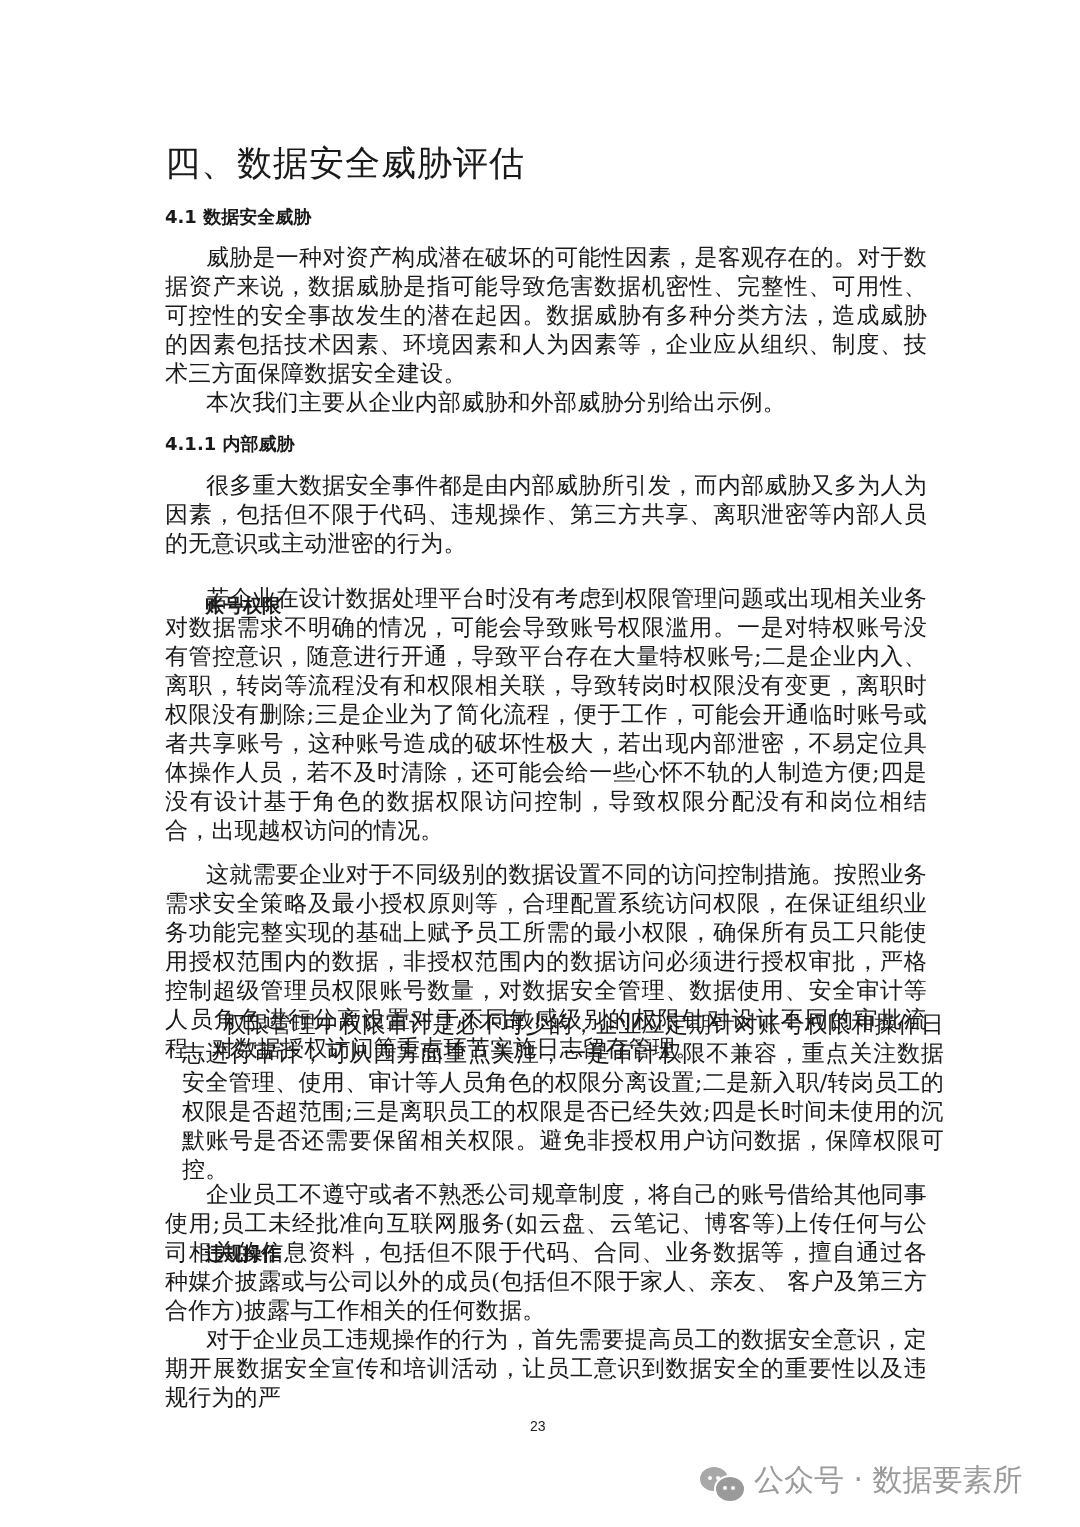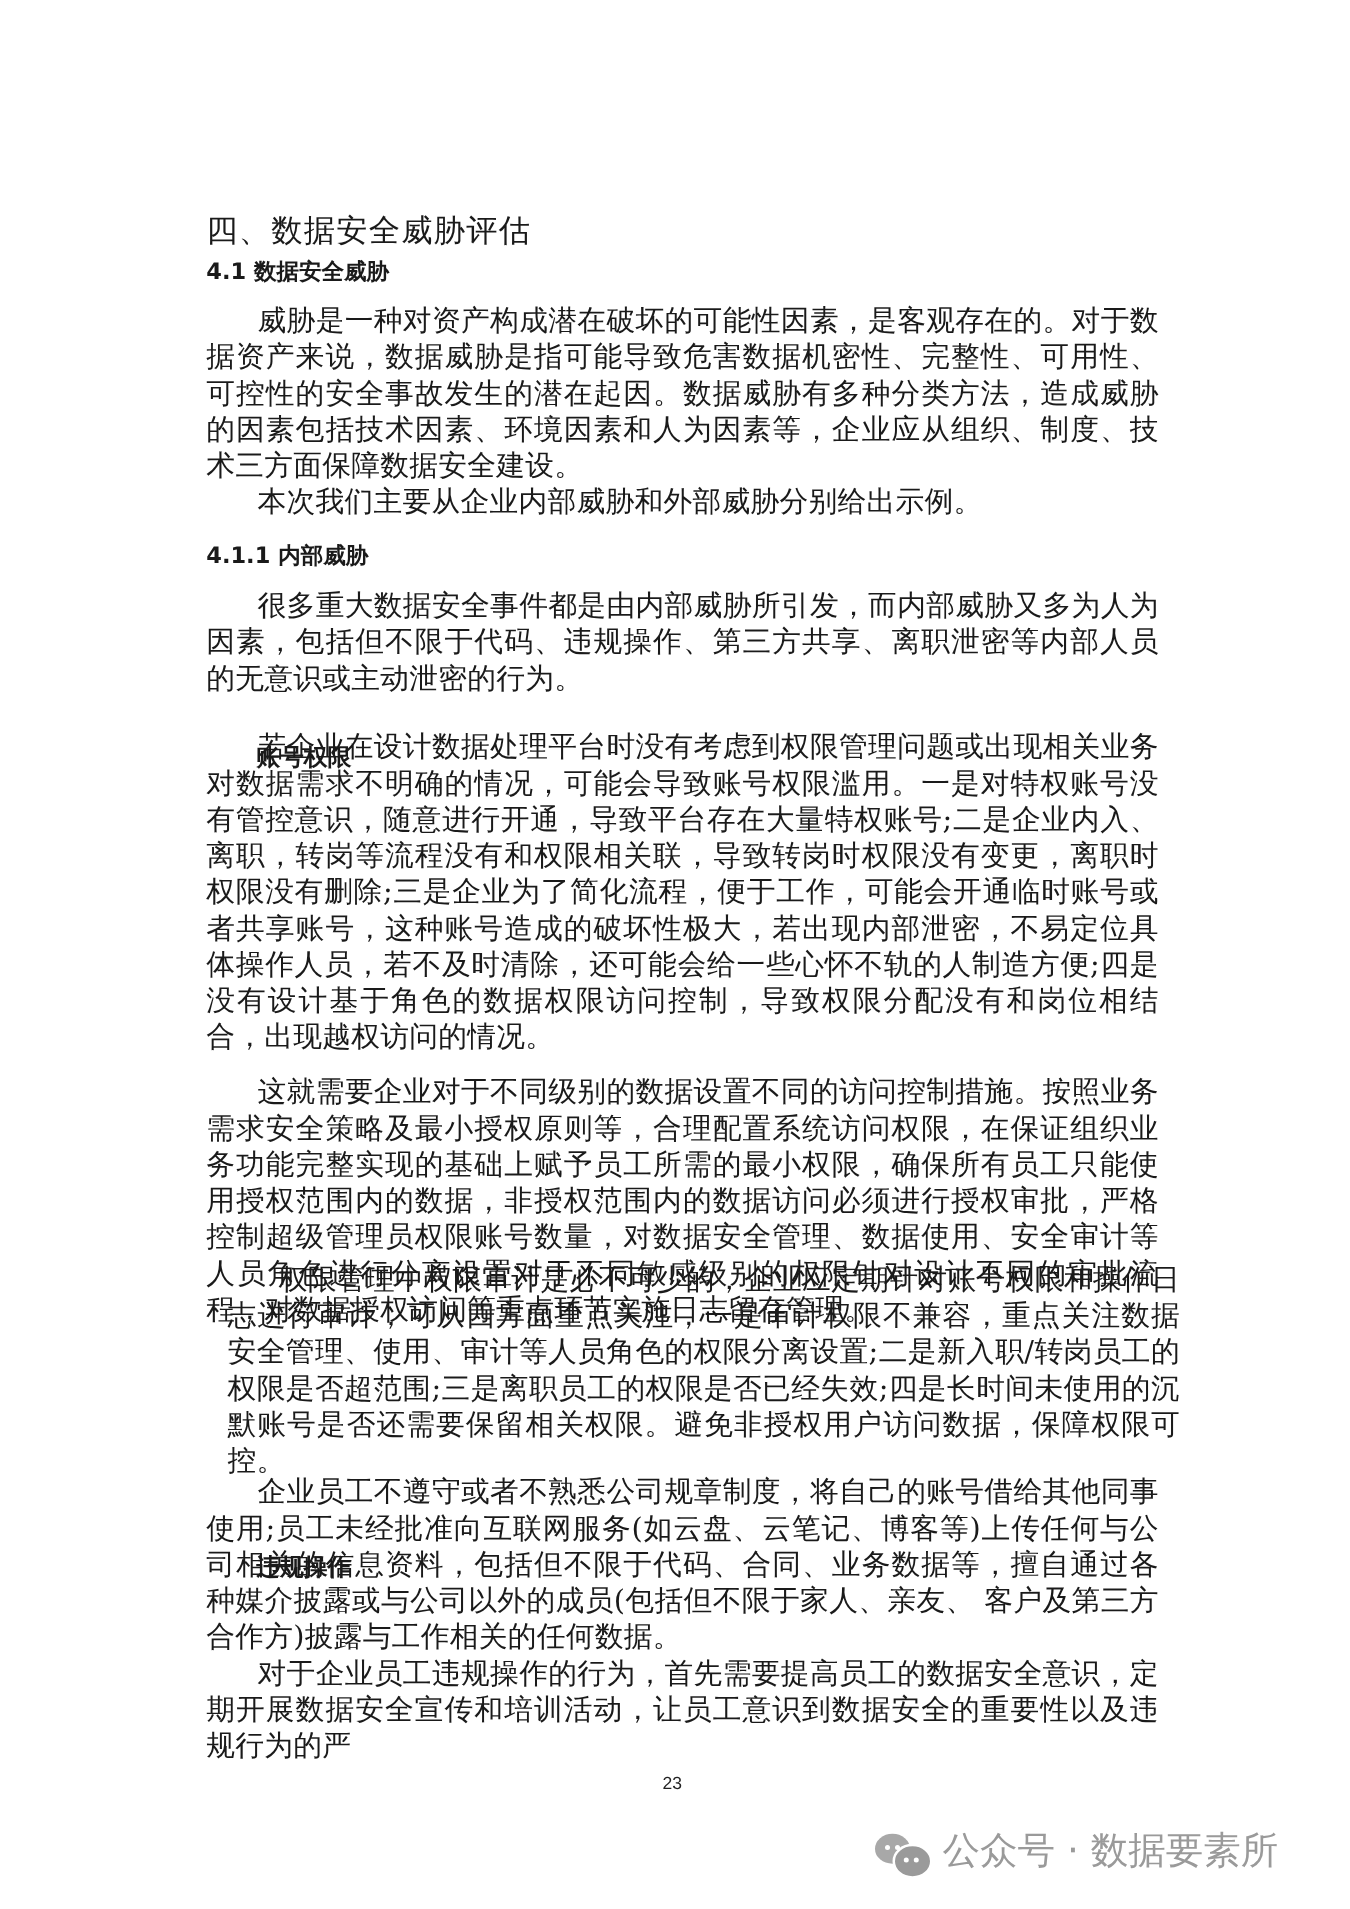--- a/index.html
+++ b/index.html
@@ -1,20 +1,20 @@
 <!DOCTYPE html>
 <html><head>
 <meta charset="utf-8">
 <style>
   html, body { margin: 0; padding: 0; background: #ffffff; }
   body { width: 1080px; height: 1527px; position: relative; overflow: hidden;
          font-family: "DejaVu Serif", "Liberation Serif", serif; color: #1a1a1a; }
   .page { position: absolute; left: 165px; top: 0; width: 762px; }
-  .h1 { position: absolute; left: 0; top: 140px; font-size: 25px; font-weight: normal;
-        font-family: Liberation Mono, monospace; letter-spacing: 1px; white-space: nowrap; margin-top: 28px; }
+  .h1 { position: absolute; left: 0; top: 140px; font-size: 35px; font-weight: normal;
+        font-family: Liberation Mono, monospace; letter-spacing: 1px; white-space: nowrap; }
   .h2 { position: absolute; left: 0; font-size: 18px; font-weight: bold;
         font-family: "DejaVu Sans", "Liberation Sans", sans-serif; white-space: nowrap; }
   .h3 { position: absolute; left: 40px; font-size: 19px; font-weight: bold;
         font-family: "DejaVu Sans", "Liberation Sans", sans-serif; white-space: nowrap; margin-top: 36px; }
   .para { position: absolute; left: 0; width: 762px; font-size: 23px; line-height: 29px;
           text-indent: 41px; text-align: justify; letter-spacing: 0.2px; }
   .pagenum { position: absolute; left: 530px; top: 1418px; font-size: 14px;
              font-family: "Liberation Sans", "DejaVu Sans", sans-serif; color: #222; }
   .watermark { position: absolute; left: 700px; top: 1460px; display: flex; align-items: flex-end;
                gap: 10px; color: #9a9a9a; font-size: 30px;

